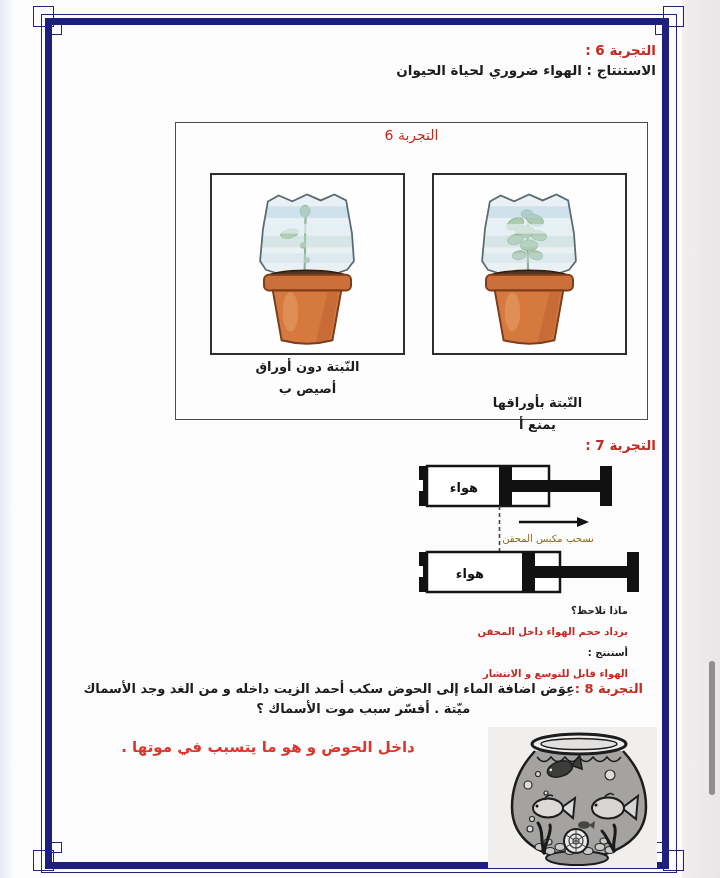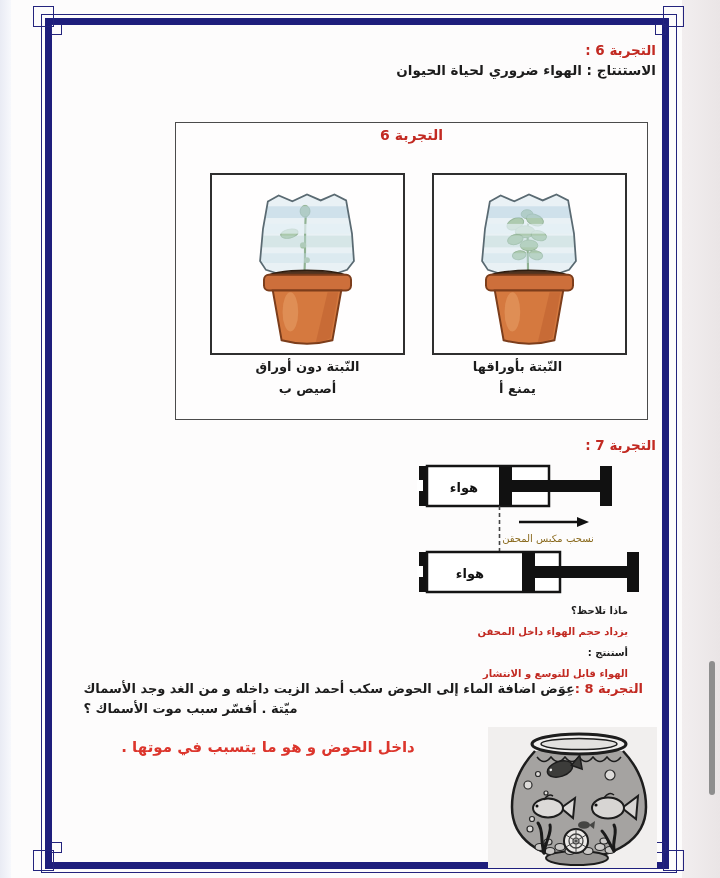--- a/index.html
+++ b/index.html
@@ -23,42 +23,42 @@
   .c-out { width:21px; height:21px; }
   .c-in  { width:11px; height:11px; }
   .red  { color:#c22a22; }
 
   .intro { position:absolute; top:41px; right:64px; font-size:13.5px; font-weight:700;
            line-height:19.5px; direction:rtl; text-align:right; white-space:nowrap;margin-left:6px; }
 
   .fig6 { position:absolute; left:175px; top:122px; width:473px; height:298px;
           border:1.5px solid #4b4b4b; background:#fefdfd; }
   .fig6-title { position:absolute; top:4px; left:0; width:100%; text-align:center;
-                color:#c22a22; font-size:14px; font-weight:700; }
+                color:#c22a22; font-size:14px; font-weight:400; }
   .pot-card { position:absolute; top:50px; width:195px; height:182px;
               border:2px solid #2f2f2f; background:#fffefe; }
   .pot-card.left  { left:34px; }
   .pot-card.right { left:256px; }
   .pot-card svg { width:100%; height:100%; display:block; }
   .pot-caption { position:absolute; top:236px; width:195px; text-align:center;
                  font-size:13px; font-weight:700; direction:rtl; }
   .pot-caption.left  { left:34px; }
-  .pot-caption.right { left:244px; }
+  .pot-caption.right { left:264px;margin-top:36px; }
   .pot-caption .line2 { margin-top:7px; }
 
   .exp7-label { position:absolute; top:437px; right:64px; color:#c22a22;
                 font-size:13.5px; font-weight:700; direction:rtl;margin-left:32px; }
 
   .syringes { position:absolute; left:398px; top:458px; width:250px; height:136px; }
   .syringes svg { width:100%; height:100%; display:block; }
 
   .obs { position:absolute; top:600px; right:92px; direction:rtl; text-align:right;
          font-size:10px; font-weight:700; line-height:21px; white-space:nowrap; }
 
-  .exp8 { position:absolute; top:679px; right:77px; direction:rtl; text-align:left;
+  .exp8 { position:absolute; top:679px; right:77px; direction:rtl; text-align:center;
           font-size:13px; font-weight:700; line-height:19.5px; white-space:nowrap;margin-left:16px; }
 
   .answer { position:absolute; top:733px; left:58px; width:420px; text-align:center;
             direction:rtl; color:#dc352c; font-size:15px; font-weight:700; line-height:28px; }
 
   .bowl { position:absolute; left:488px; top:727px; width:169px; height:141px;
           background:#f1efee; }
   .bowl svg { width:100%; height:100%; display:block; }
 
   svg text { font-family:"DejaVu Sans", sans-serif; }

